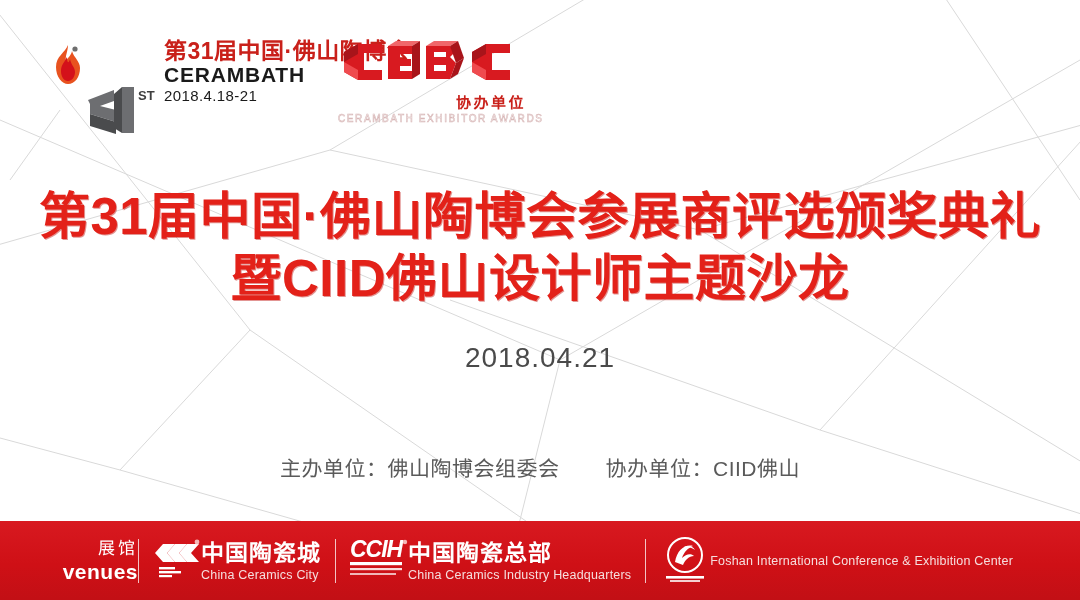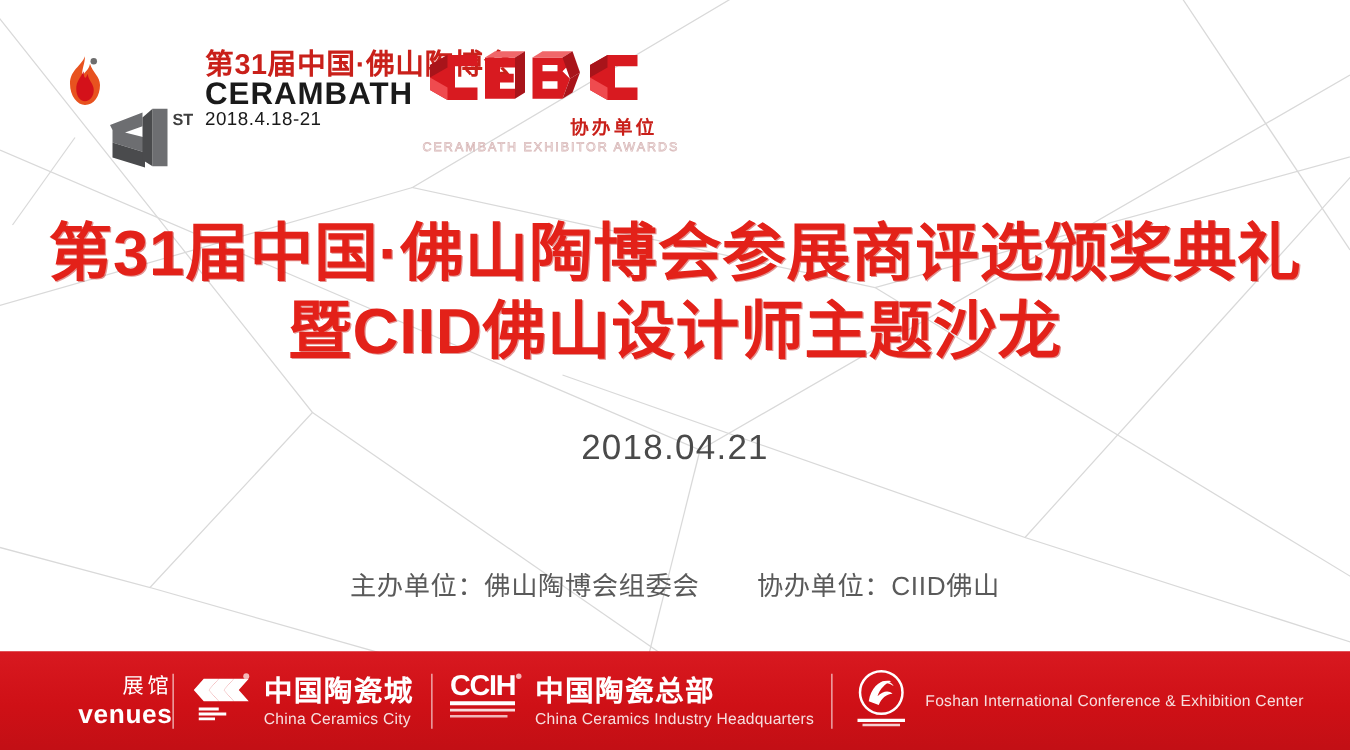--- a/index.html
+++ b/index.html
@@ -70,21 +70,21 @@
   }
   .cb-cn {
     font-size: 23px;
     font-weight: bold;
     color: #c9201a;
     letter-spacing: 0.5px;
     line-height: 26px;
     white-space: nowrap;
   }
   .cb-en {
-    font-size: 25px;
+    font-size: 21px;
     font-weight: bold;
     color: #1a1a1a;
     letter-spacing: 0.8px;
     line-height: 22px;
     white-space: nowrap;
   }
   .cb-date {
     font-size: 15px;
     color: #1a1a1a;
     letter-spacing: 0.4px;
@@ -120,21 +120,21 @@
     -webkit-text-stroke: 0.6px #d8b7b7;
     letter-spacing: 1.6px;
     line-height: 14px;
     white-space: nowrap;
   }
 
   
   #title-block {
     position: absolute;
     left: 0;
-    top: 172px;
+    top: 186px;
     width: 1080px;
     text-align: center;
   }
   .title-line {
     color: #e32119;
     font-weight: bold;
     font-size: 51px;
     line-height: 62px;
     letter-spacing: 0.5px;
     white-space: nowrap;
@@ -206,21 +206,21 @@
     flex: none;
   }
   .venue {
     display: flex;
     align-items: center;
     flex: none;
     padding: 0 14px;
   }
   .venue-mark {
     flex: none;
-    margin-right: 10px;
+    font-style: italic;
   }
   .venue-text { line-height: 1; }
   .venue-cn {
     font-size: 23px;
     font-weight: bold;
     color: #ffffff;
     letter-spacing: 1px;
     line-height: 28px;
     white-space: nowrap;
   }

